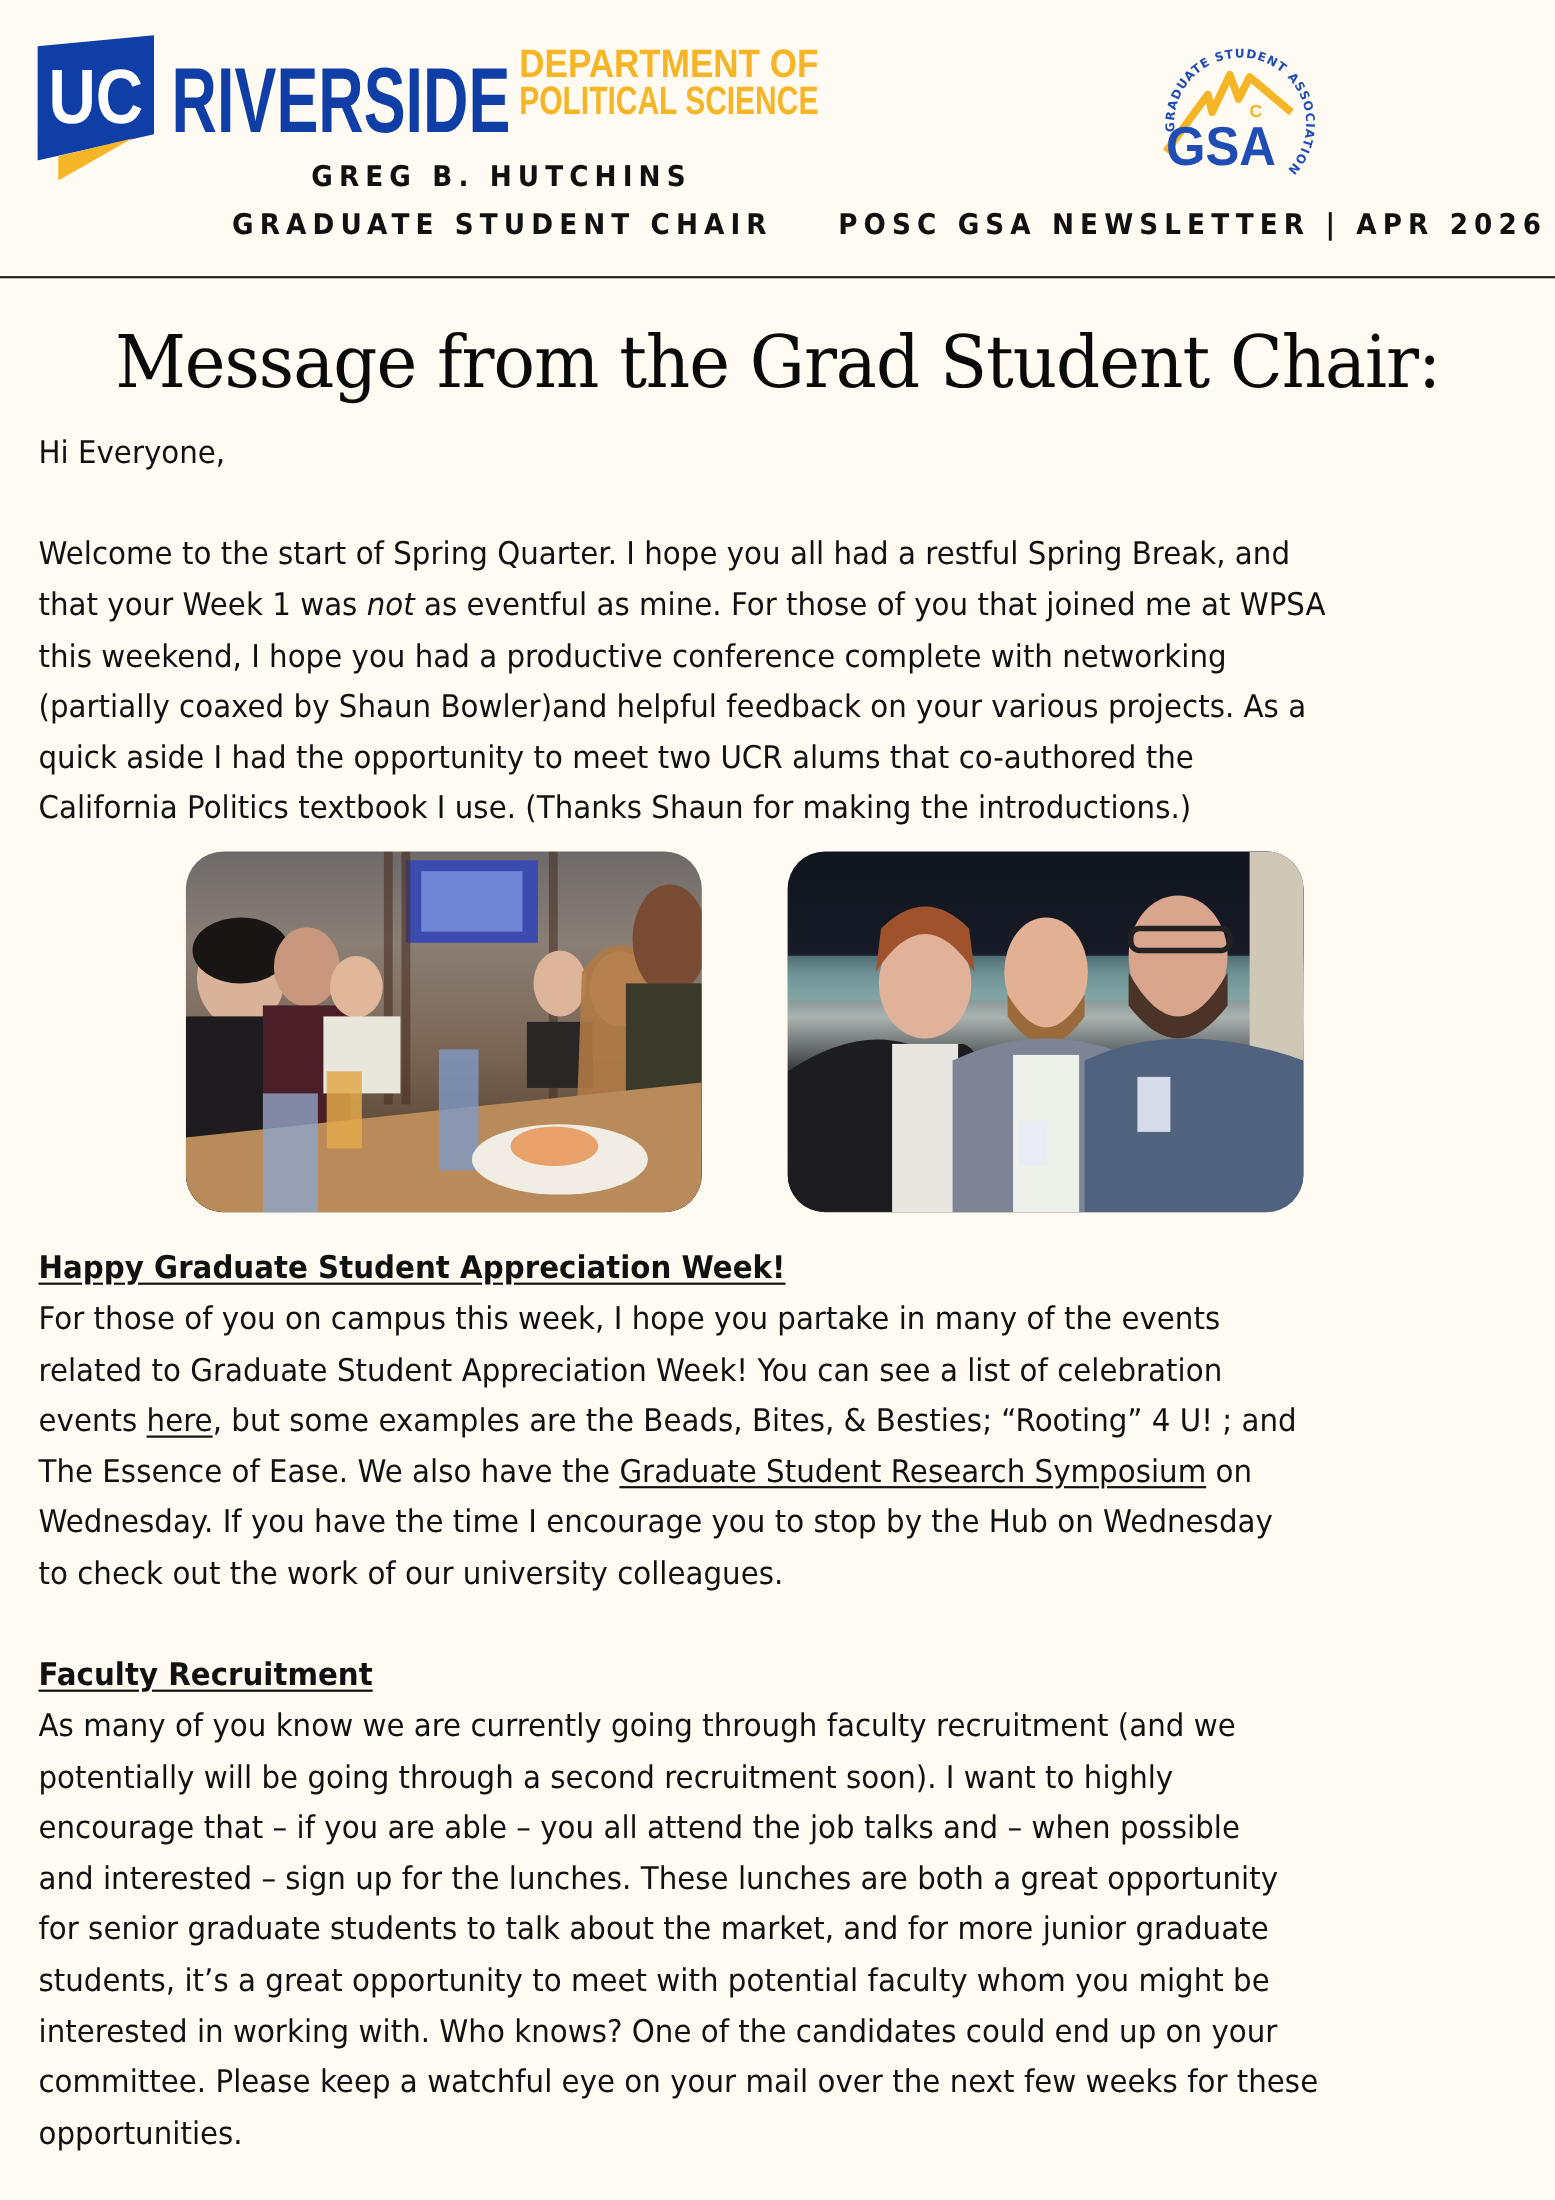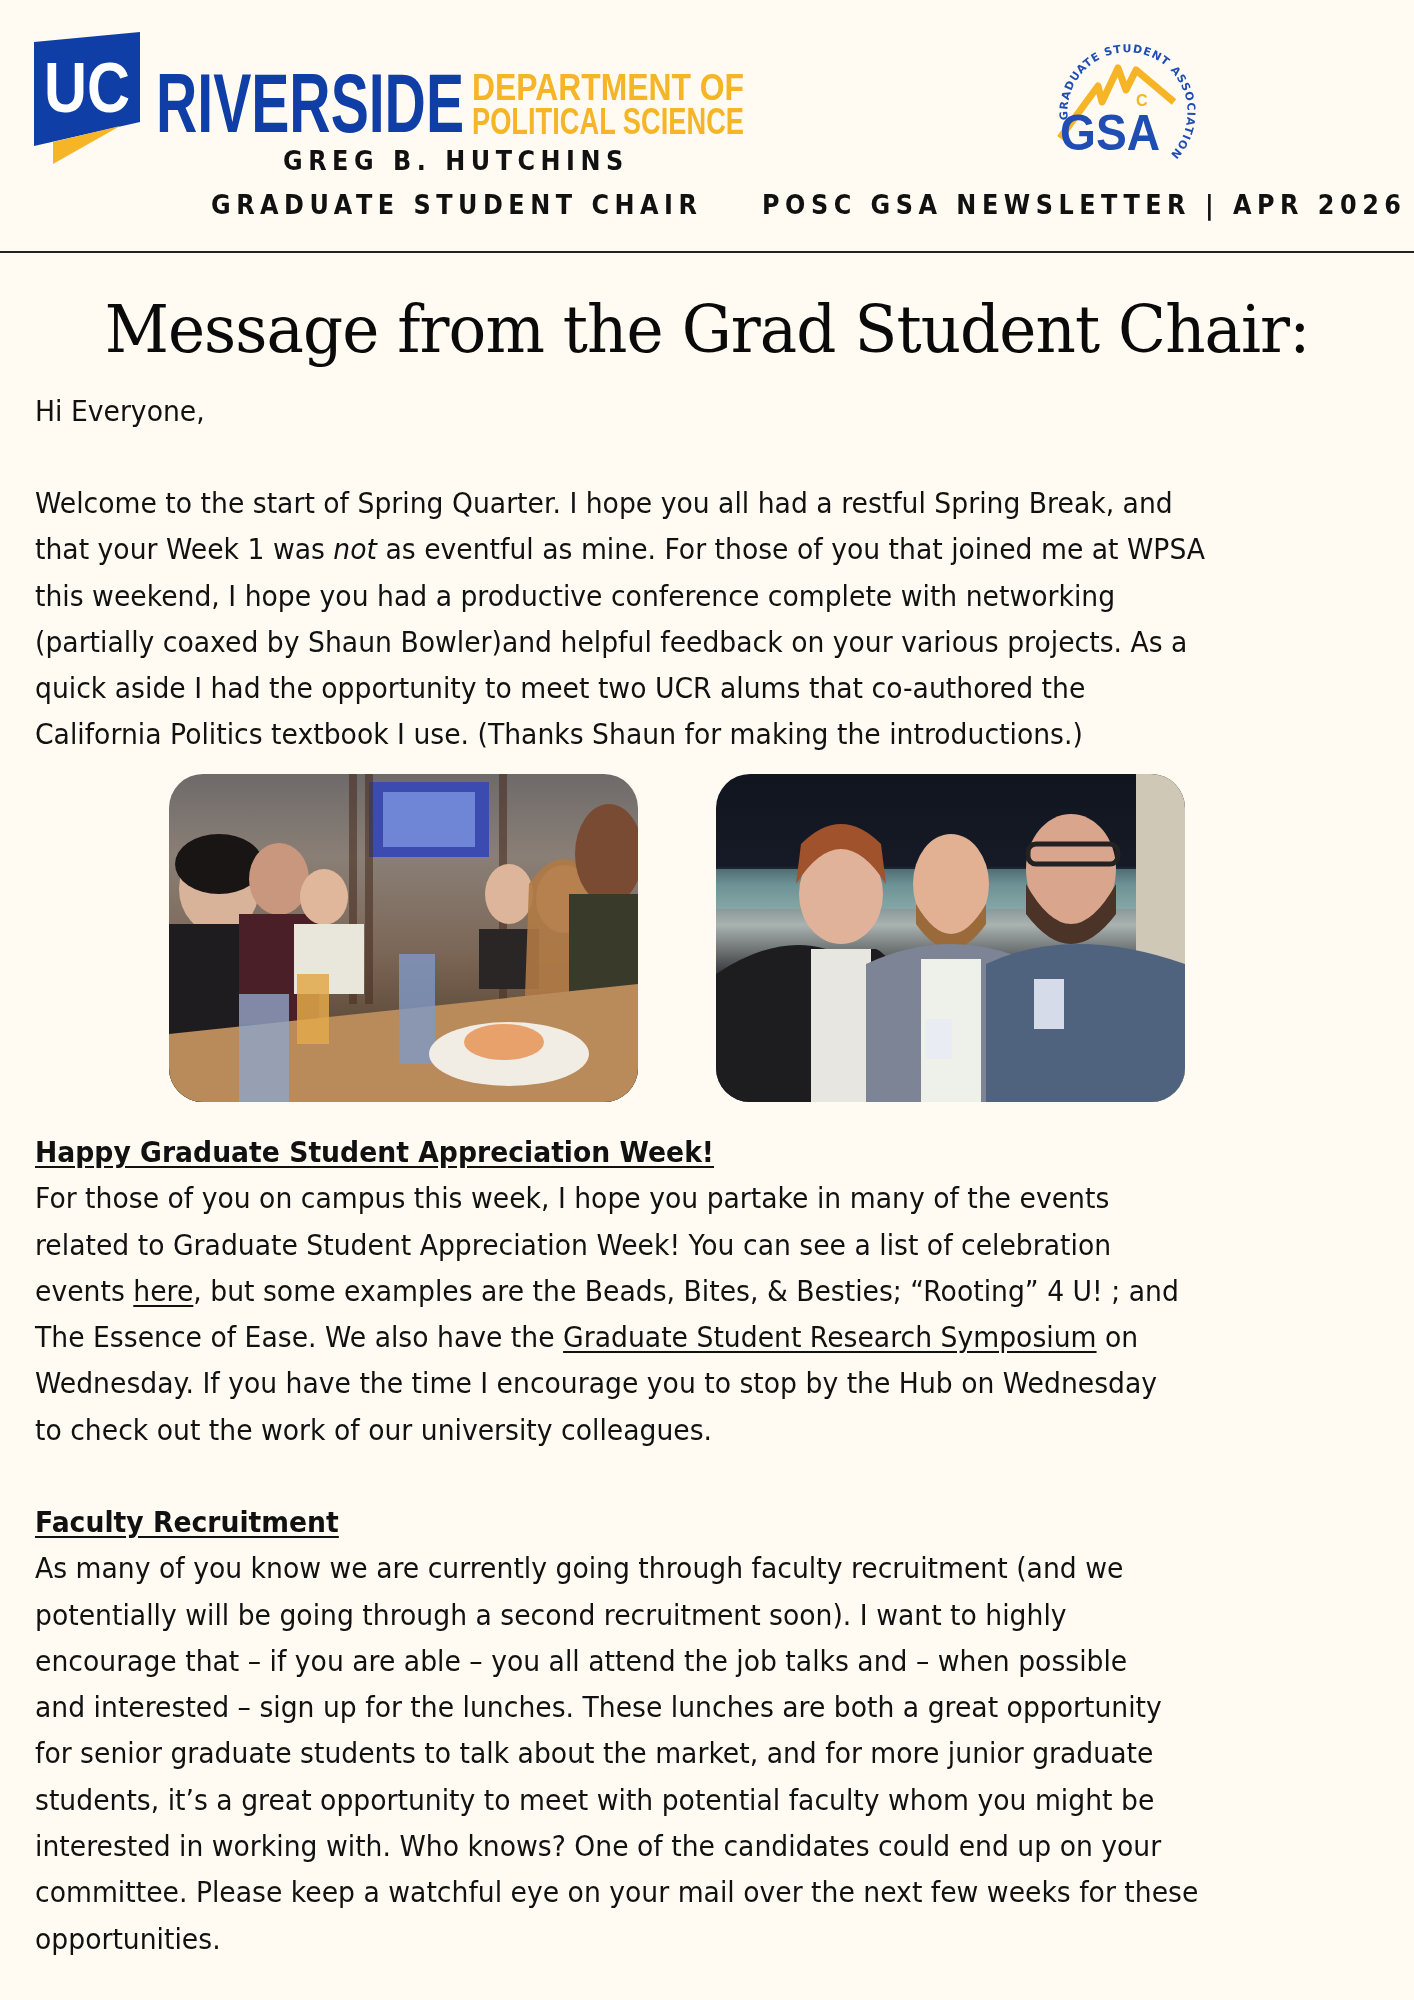--- a/index.html
+++ b/index.html
@@ -36,27 +36,27 @@
 <body>
 
 <svg class="abs ucr-logo" viewBox="0 0 720 130" style="left:34px;top:20px;width:110px;height:145px;">
 </svg>
 <svg class="abs" style="left:34px;top:30px;" width="110" height="135" viewBox="0 0 110 135">
   <polygon points="0,12 106,2 106,92 0,116" fill="#0f3fa6"></polygon>
   <polygon points="19,112 86,96 19,134" fill="#f6b526"></polygon>
   <text x="53" y="82" text-anchor="middle" font-family="Liberation Sans, sans-serif" font-weight="bold" font-size="70" fill="#ffffff" textLength="86" lengthAdjust="spacingAndGlyphs">UC</text>
 </svg>
 
-<div class="abs" style="left:156px;top:50px;margin-top:12px;">
+<div class="abs" style="left:156px;top:50px;">
   <svg width="312" height="80" viewBox="0 0 312 80">
     <text id="ucr-word" x="0" y="70" font-family="Liberation Sans, sans-serif" font-weight="bold" font-size="84" fill="#0f3fa6" textLength="308" lengthAdjust="spacingAndGlyphs">RIVERSIDE</text>
   </svg>
 </div>
 
-<div class="abs" style="left:472px;top:70px;">
+<div class="abs" style="left:472px;top:40px;">
   <svg width="276" height="70" viewBox="0 0 276 70">
     <text id="dept1" x="0" y="30" font-family="Liberation Sans, sans-serif" font-weight="bold" font-size="36" fill="#f6b526" textLength="272" lengthAdjust="spacingAndGlyphs">DEPARTMENT OF</text>
     <text id="dept2" x="0" y="64" font-family="Liberation Sans, sans-serif" font-weight="bold" font-size="36" fill="#f6b526" textLength="272" lengthAdjust="spacingAndGlyphs">POLITICAL SCIENCE</text>
   </svg>
 </div>
 
 <div class="abs chair-name">GREG B. HUTCHINS</div>
 <div class="abs chair-title">GRADUATE STUDENT CHAIR</div>
 
 <svg class="abs gsa-logo" viewBox="0 0 170 145">

